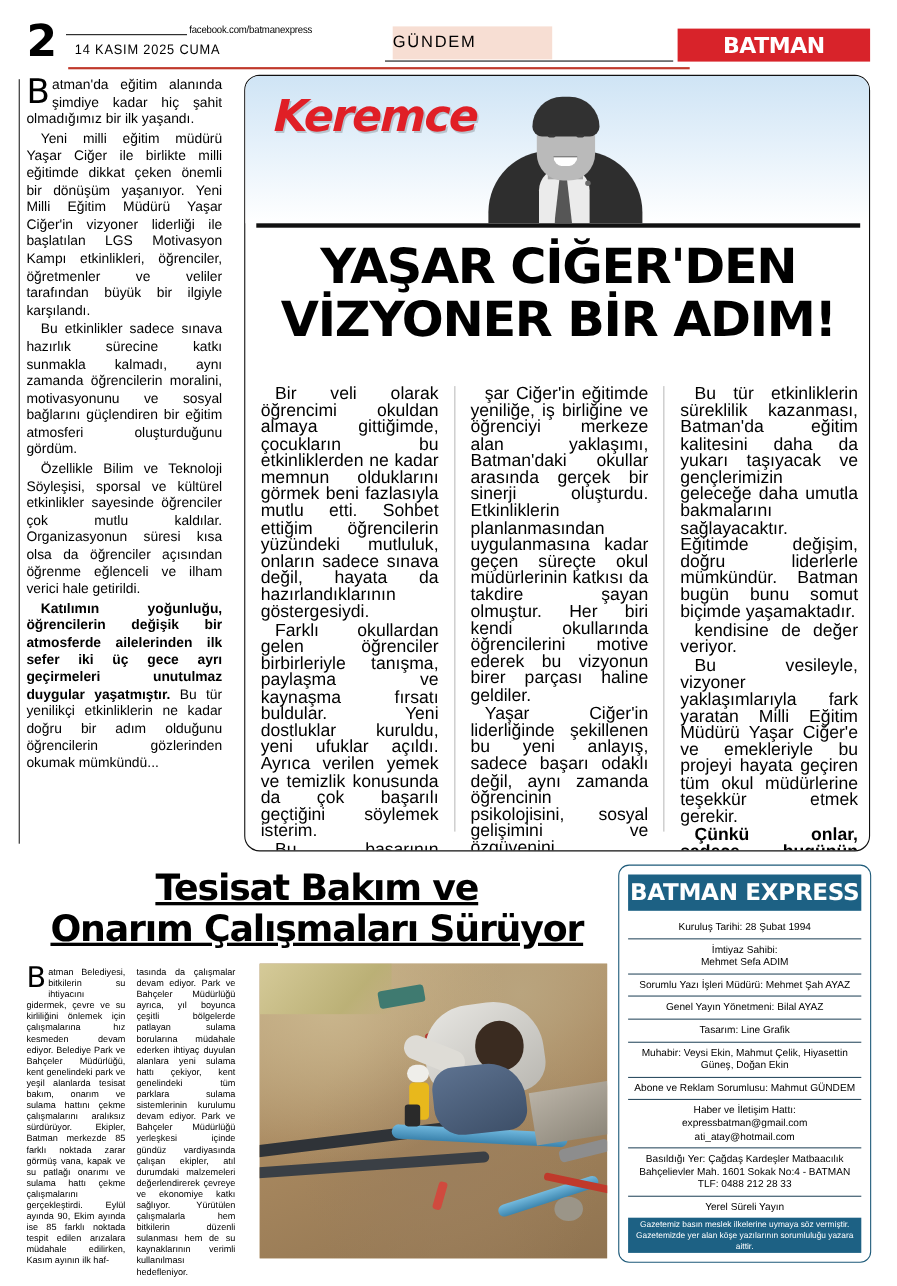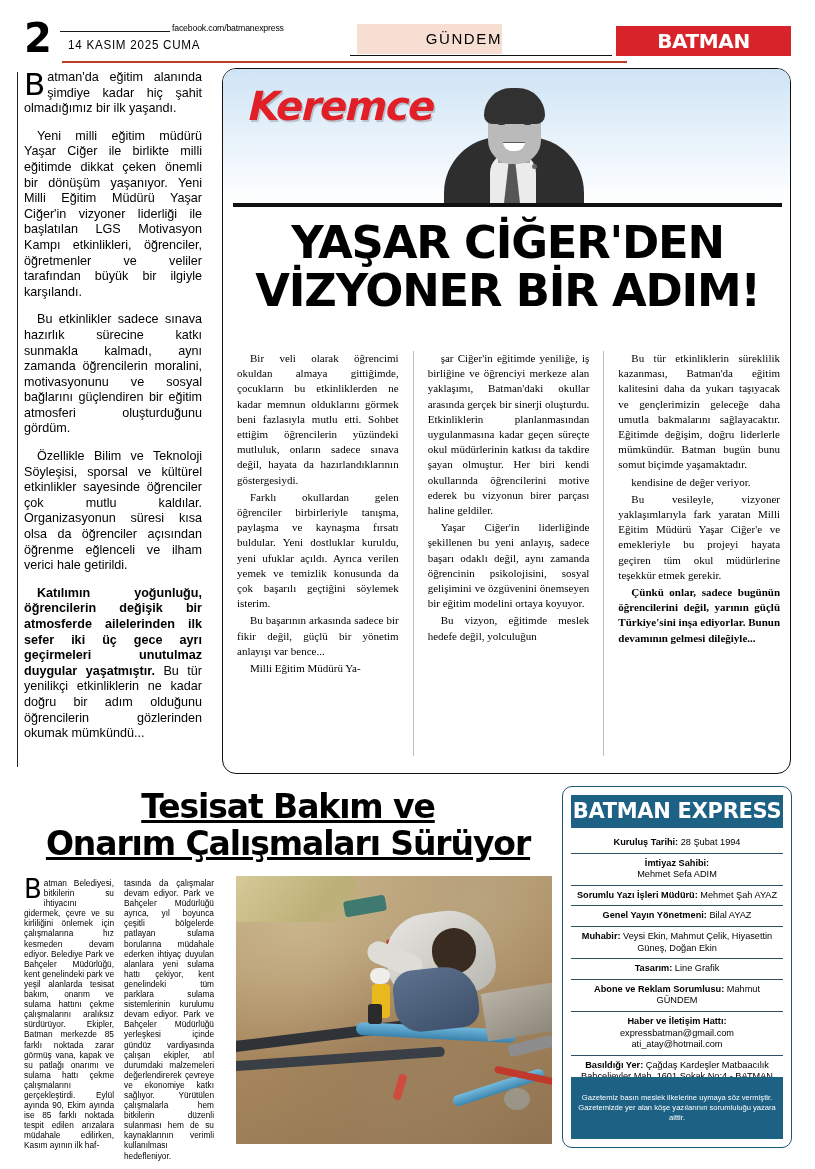--- a/index.html
+++ b/index.html
@@ -59,21 +59,21 @@
   }
   .section-tag {
     position: absolute;
     left: 357px; top: 24px;
     width: 145px;
     height: 30px;
     background: #f7ded3;
   }
   .section-tag span {
     display: block;
-    text-align: right;
+    text-align: left;
     line-height: 30px;
     font-size: 15px;
     letter-spacing: 1.6px;
     font-family: "Liberation Sans", sans-serif;
   }
   .header-rule-thin {
     position: absolute;
     left: 350px; top: 55px;
     width: 262px;
     height: 1px;
@@ -118,21 +118,21 @@
     text-align: justify;
     hyphens: auto;
   }
   .left-col .vrule-l {
     position: absolute;
     left: -7px; top: 2px;
     width: 1px; height: 695px;
     background: #222;
   }
   .left-col p { margin: 0 0 0 0; text-indent: 13px;}
-  .left-col p + p { margin-top: 12px; }
+  .left-col p + p { margin-top: 2px; }
   .dropcap-para {
     text-indent: 0 !important;
   }
   .dropcap {
     float: left;
     font-family: "DejaVu Sans", sans-serif;
     font-size: 31px;
     line-height: 25px;
     font-weight: normal;
     padding: 2px 2px 0 0;
@@ -279,24 +279,24 @@
   .article-cols {
     position: absolute;
     left: 14px; top: 282px;
     width: 543px;
     height: 412px;
     display: flex;
     gap: 14px;
   }
   .article-cols .col {
     width: 172px;
-    font-size: 11px;
+    font-size: 16px;
     line-height: 15.2px;
     text-align: justify;
-    font-family: Liberation Serif, serif;
+    font-family: Liberation Sans, sans-serif;
     hyphens: auto;
   }
   .article-cols .col p { margin: 0; text-indent: 13px; }
   .article-cols .col p + p { margin-top: 2px; }
   .article-cols .col p.bold-end { font-weight: bold; }
   .col-div {
     width: 1px;
     background: #bdbdbd;
     height: 405px;
     flex: 0 0 1px;
@@ -522,30 +522,30 @@
   }
   .krow {
     border-bottom: 1px solid #2f4f63;
     padding: 4px 2px 4px 2px;
     text-align: center;
     font-size: 9.2px;
     line-height: 11.6px;
     font-family: "Liberation Sans", sans-serif;
   }
   .krow:last-child { border-bottom: none; }
-  .krow b { font-weight: bold; }
+  .krow b { font-weight: normal; }
   .kunye-footer {
     position: absolute;
     left: 8px; right: 8px; bottom: 8px;
     background: #1d6184;
     color: #fff;
     font-size: 7.6px;
     line-height: 10px;
     text-align: center;
-    padding: 16px 4px;
+    padding: 1px 4px;
     box-sizing: border-box;
   }
 </style>
 </head>
 <body>
 
 <div class="masthead">
   <div class="page-number">2</div>
   <div class="fb-rule"></div>
   <div class="fb-link">facebook.com/batmanexpress</div>
@@ -674,25 +674,25 @@
 
     <div class="krow">
       <b>Sorumlu Yazı İşleri Müdürü:</b><span> Mehmet Şah AYAZ</span>
     </div>
 
     <div class="krow">
       <b>Genel Yayın Yönetmeni:</b><span> Bilal AYAZ</span>
     </div>
 
     <div class="krow">
+      <b>Tasarım:</b><span> Line Grafik</span>
+    </div>
+
+    <div class="krow">
       <b>Muhabir:</b><span> Veysi Ekin, Mahmut Çelik, Hiyasettin Güneş, Doğan Ekin</span>
-    </div>
-
-    <div class="krow">
-      <b>Tasarım:</b><span> Line Grafik</span>
     </div>
 
     <div class="krow">
       <b>Abone ve Reklam Sorumlusu:</b><span> Mahmut GÜNDEM</span>
     </div>
 
     <div class="krow">
       <b>Haber ve İletişim Hattı:</b><br><span style="white-space:pre-line">expressbatman@gmail.com
 ati_atay@hotmail.com</span>
     </div>

